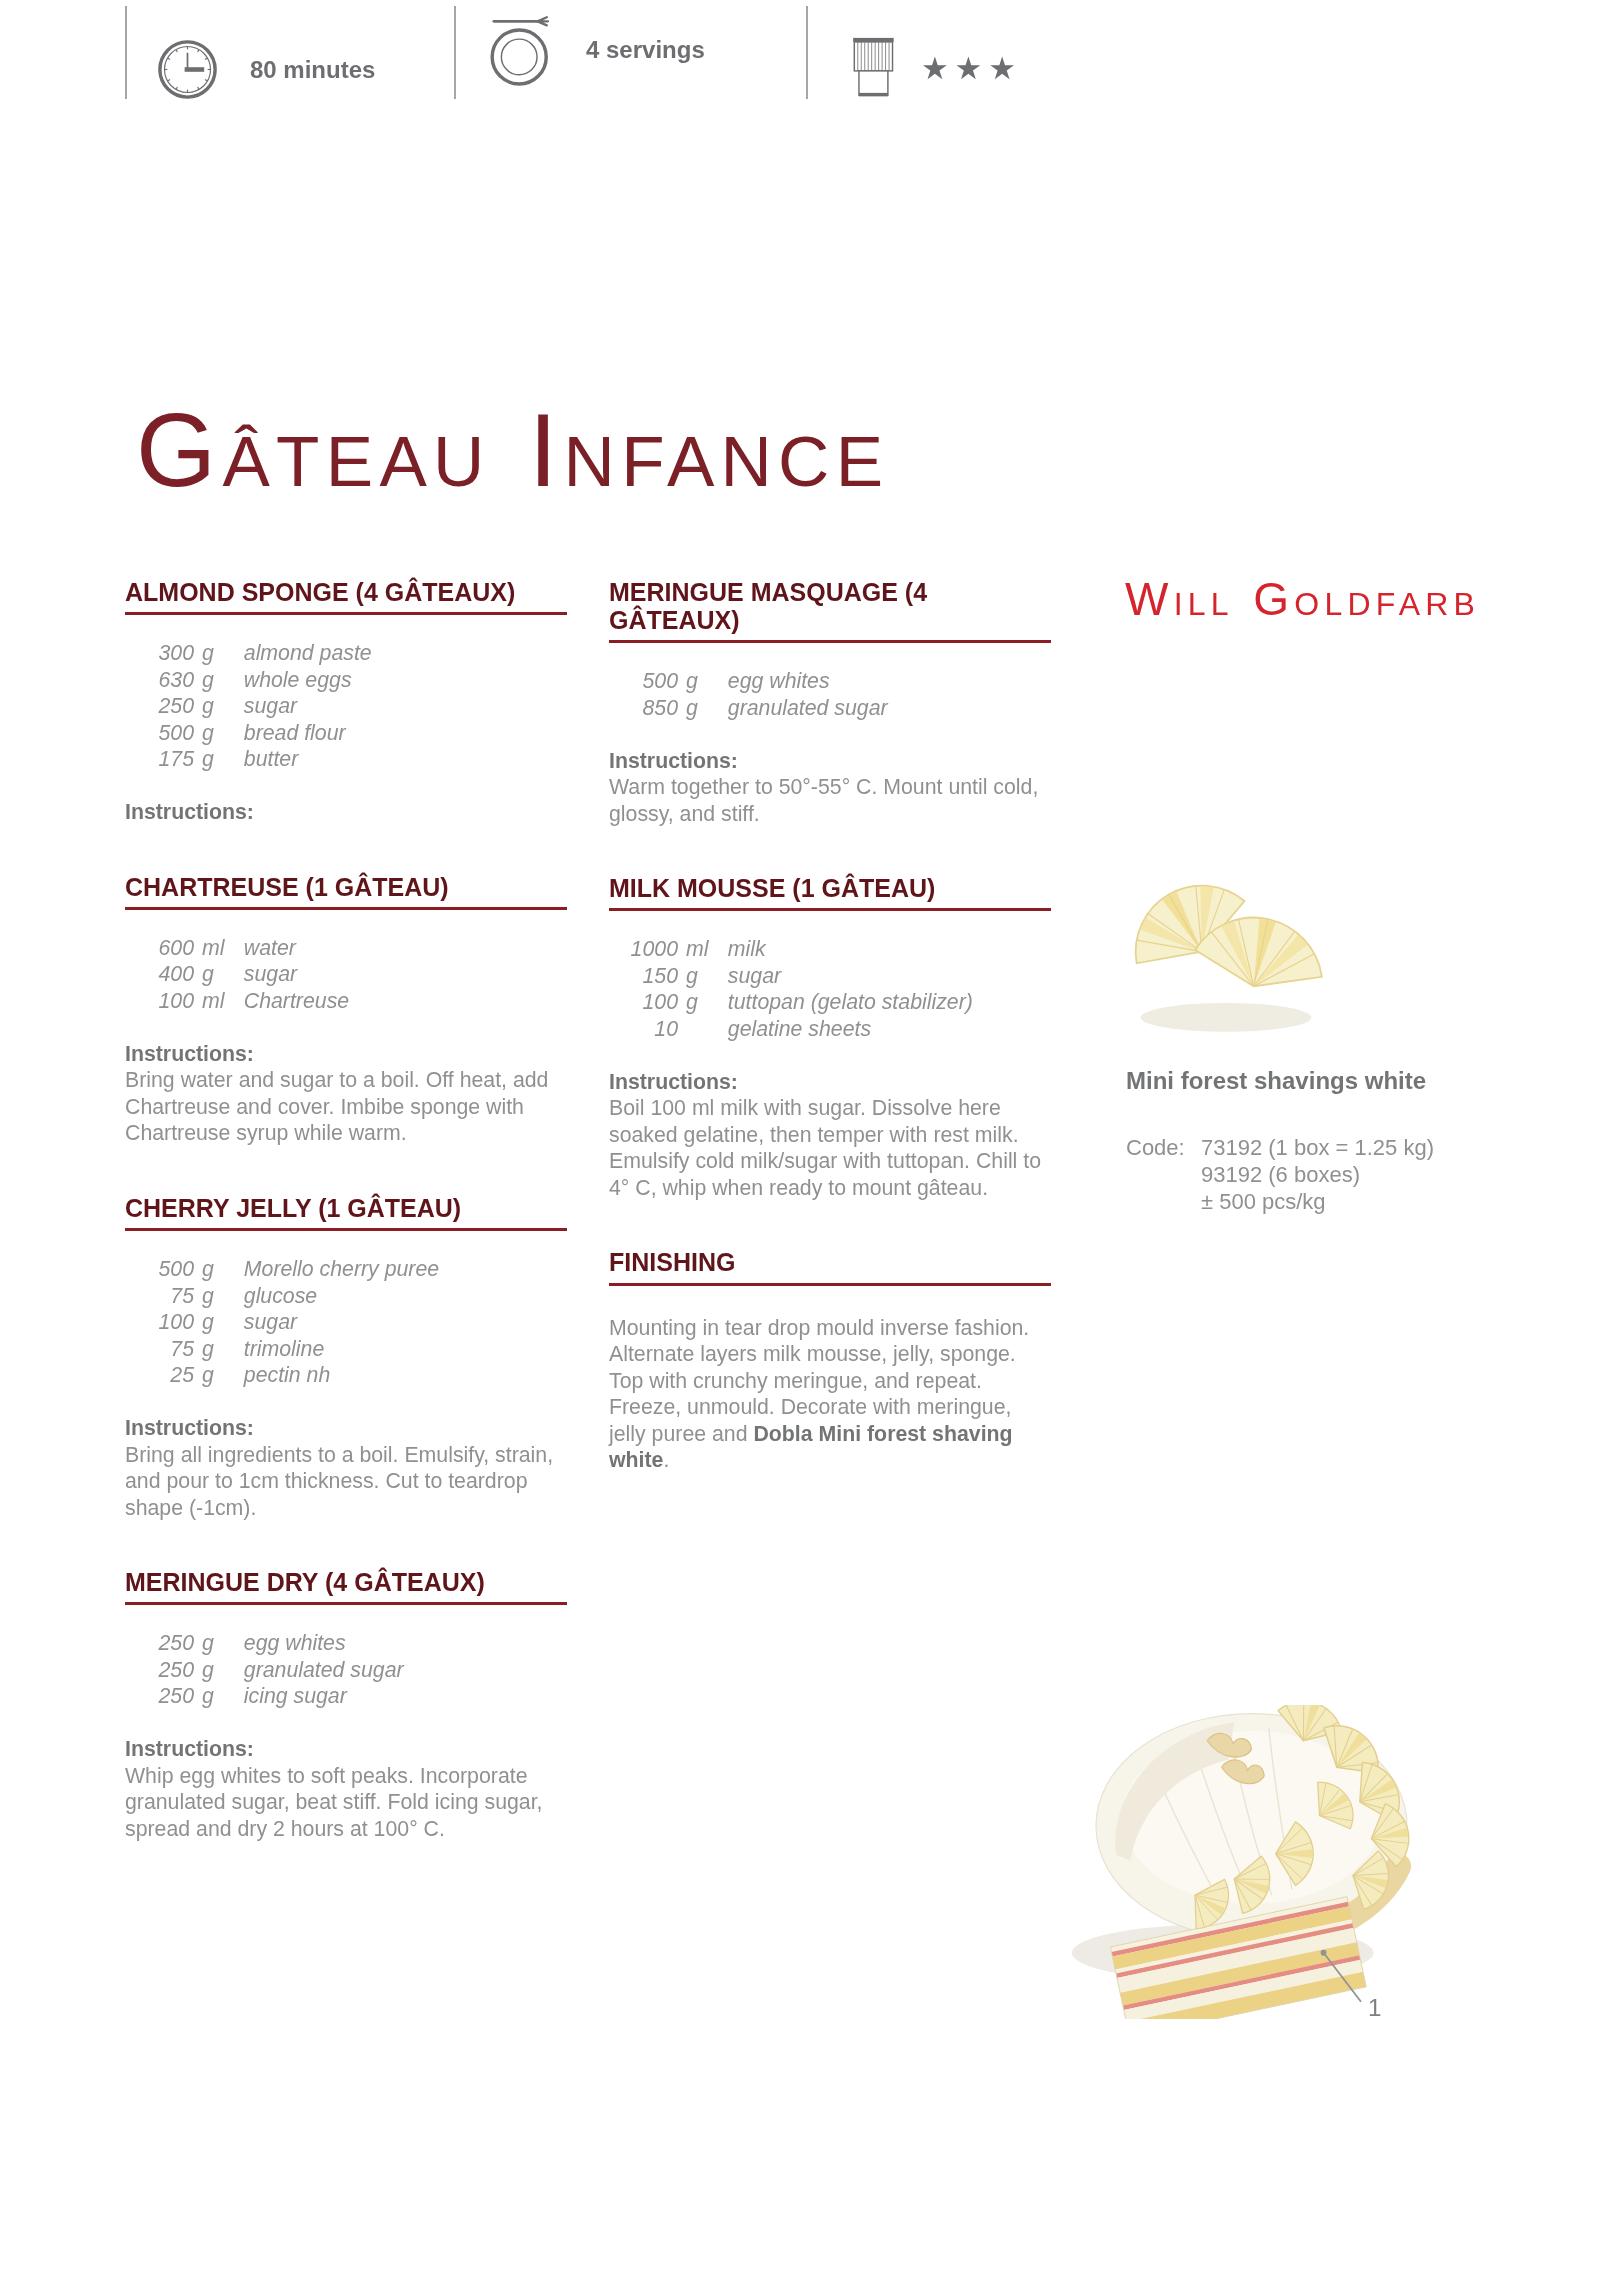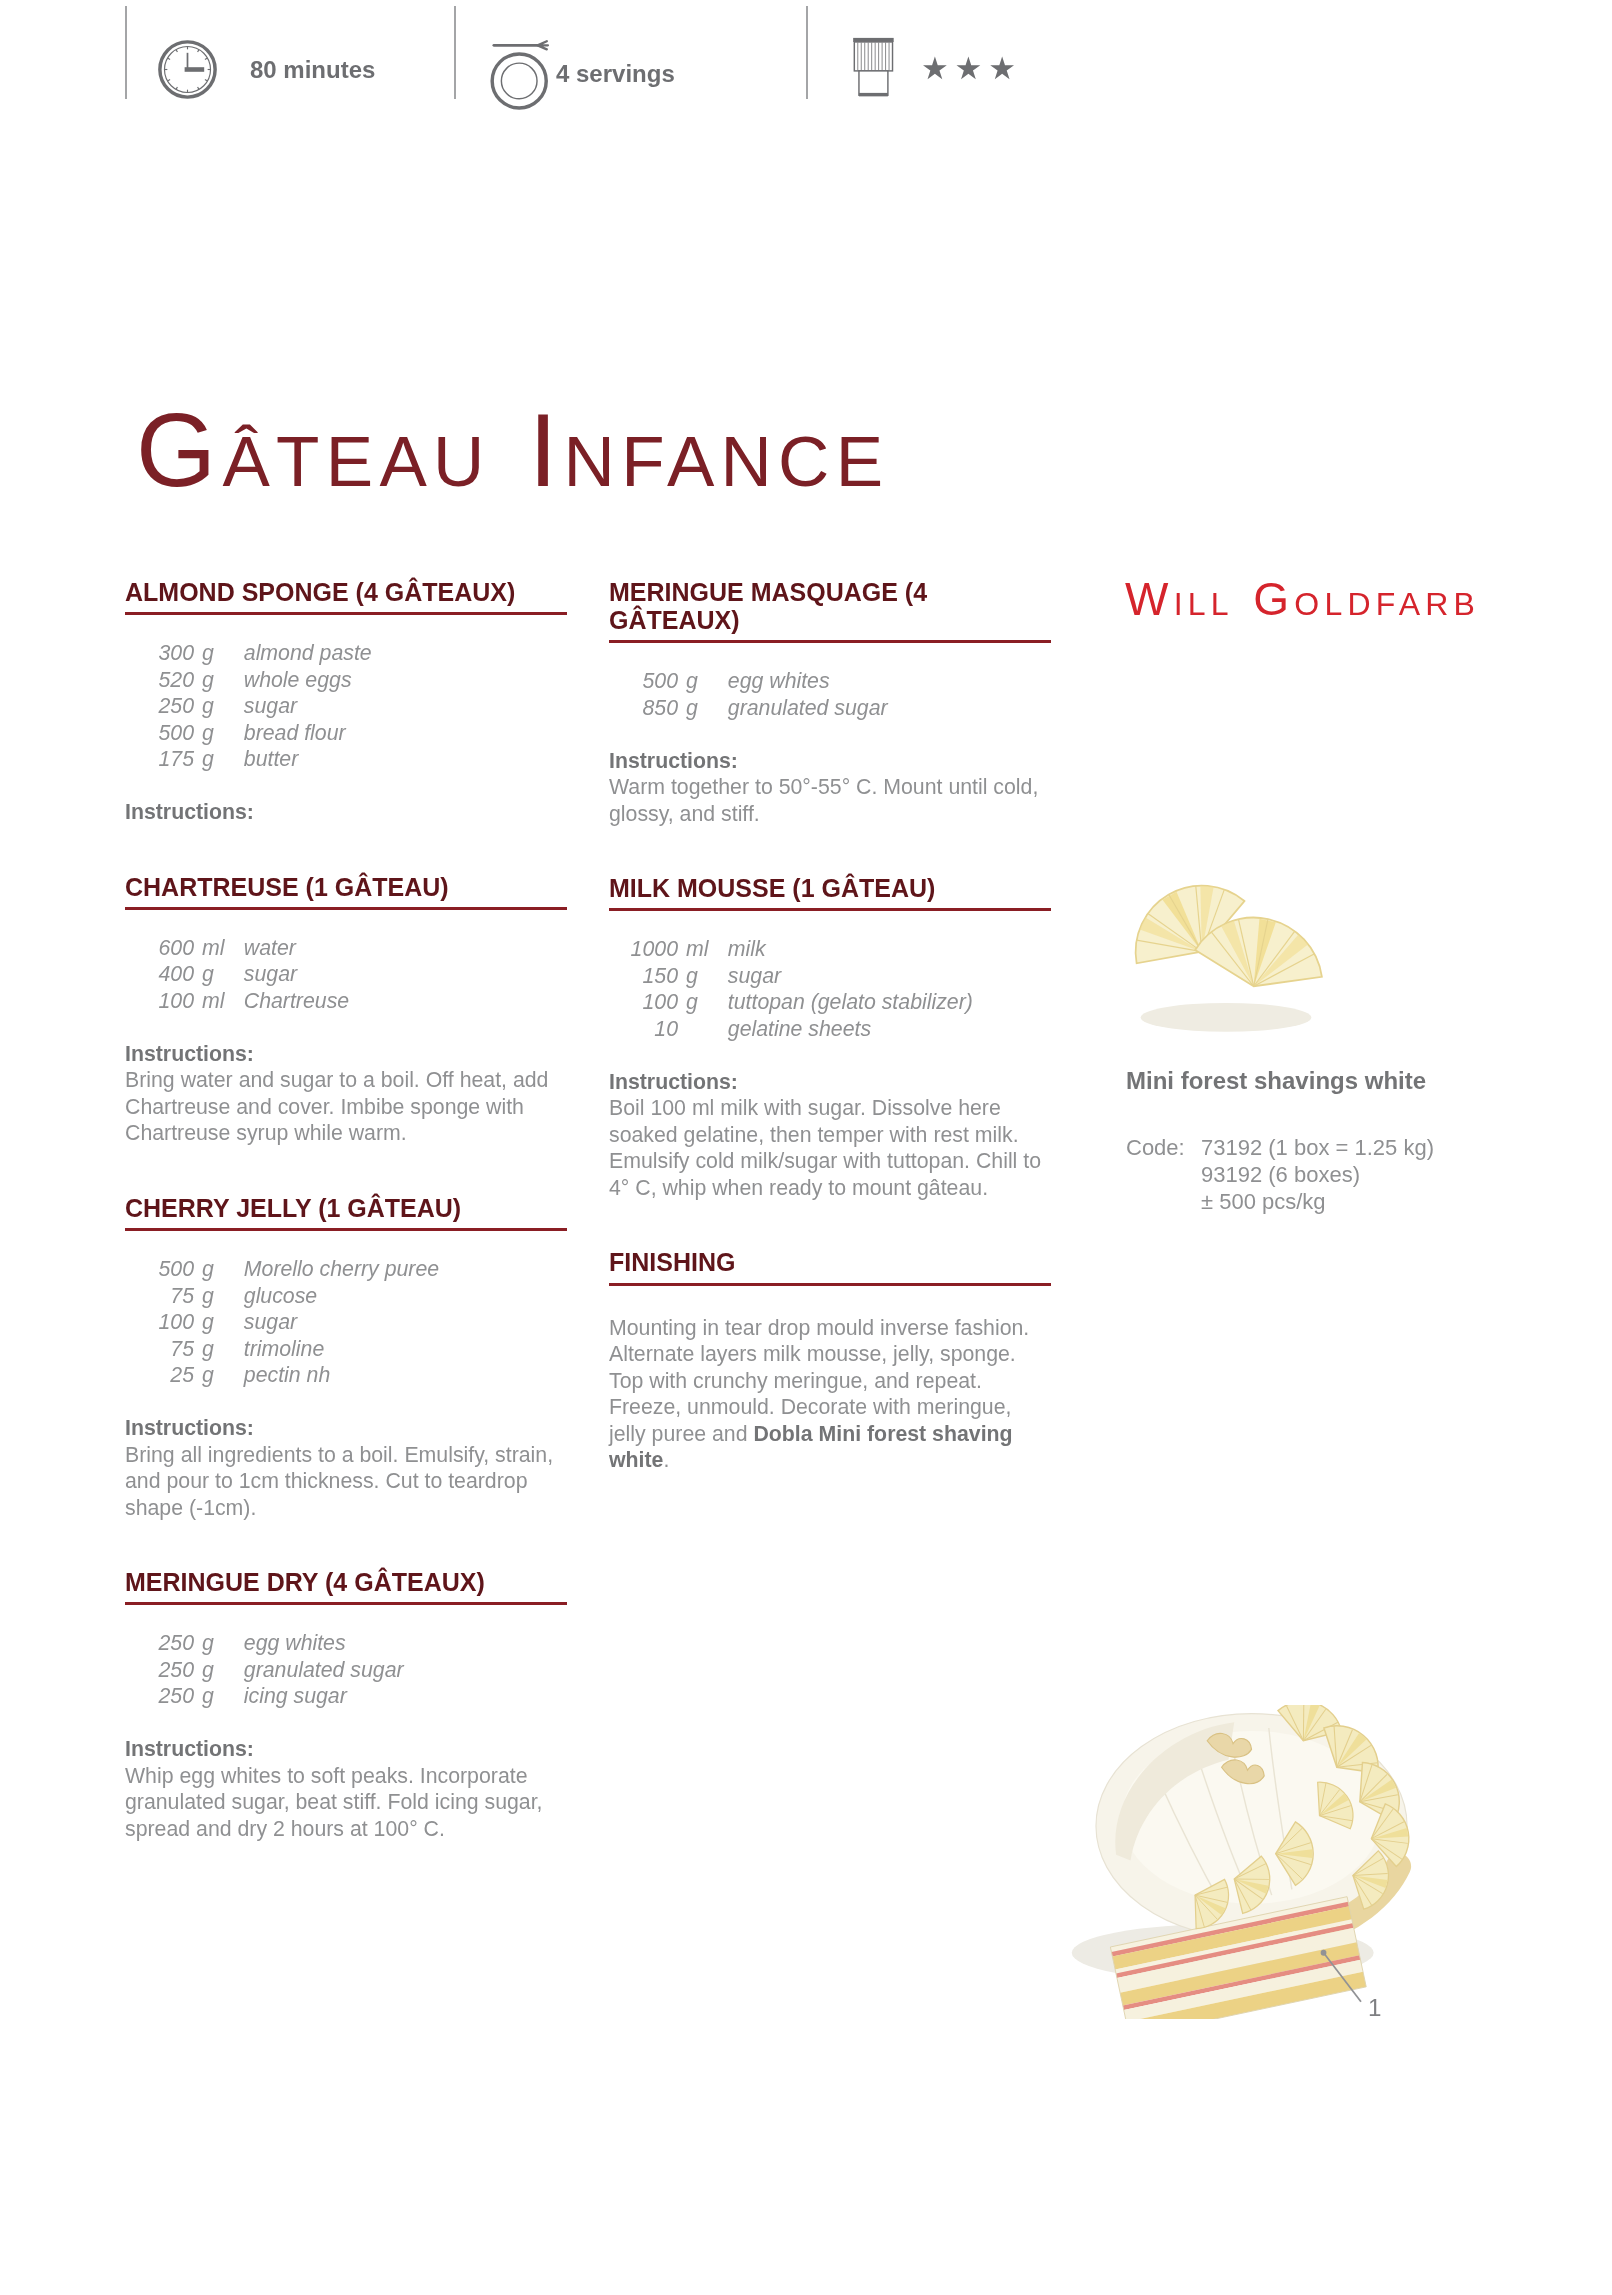--- a/index.html
+++ b/index.html
@@ -88,21 +88,21 @@
           <line x1="53" y1="18" x2="53" y2="13"></line>
         <line x1="70.5" y1="22.7" x2="73" y2="18.4"></line>
           <line x1="83.3" y1="35.5" x2="87.6" y2="33"></line>
       </g>
       <line x1="53" y1="53" x2="53" y2="24" stroke="#6d6e71" stroke-width="3"></line>
       <line x1="48" y1="53" x2="82" y2="53" stroke="#6d6e71" stroke-width="8"></line>
     </svg>
     <span class="meta-label">80 minutes</span>
   </div>
 
-  <div class="meta" style="left:487px;top:36px;">
+  <div class="meta" style="left:487px;top:12px;gap:30px">
     <svg width="69" height="75" viewBox="0 0 120 130">
       <line x1="12" y1="16" x2="88" y2="16" stroke="#6d6e71" stroke-width="5" stroke-linecap="round"></line>
       <path d="M88,16 L104,9 M88,16 L106,16 M88,16 L104,23" stroke="#6d6e71" stroke-width="4" fill="none" stroke-linecap="round"></path>
       <circle cx="56" cy="78" r="47" fill="none" stroke="#6d6e71" stroke-width="6"></circle>
       <circle cx="56" cy="78" r="31" fill="none" stroke="#6d6e71" stroke-width="2.5"></circle>
     </svg>
     <span class="meta-label">4 servings</span>
   </div>
 
   <div class="meta" style="left:849px;top:35px;gap:22px">
@@ -134,21 +134,21 @@
     <section>
       <h2 class="sec-h">ALMOND SPONGE (4 GÂTEAUX)</h2>
       <div class="rule"></div>
       <div class="ingredients">
         <div class="ing-row">
             <span class="num">300</span>
             <span class="unit">g</span>
             <span class="iname">almond paste</span>
           </div>
         <div class="ing-row">
-            <span class="num">520</span>
+            <span class="num">630</span>
             <span class="unit">g</span>
             <span class="iname">whole eggs</span>
           </div>
         <div class="ing-row">
             <span class="num">250</span>
             <span class="unit">g</span>
             <span class="iname">sugar</span>
           </div>
         <div class="ing-row">
             <span class="num">500</span>

